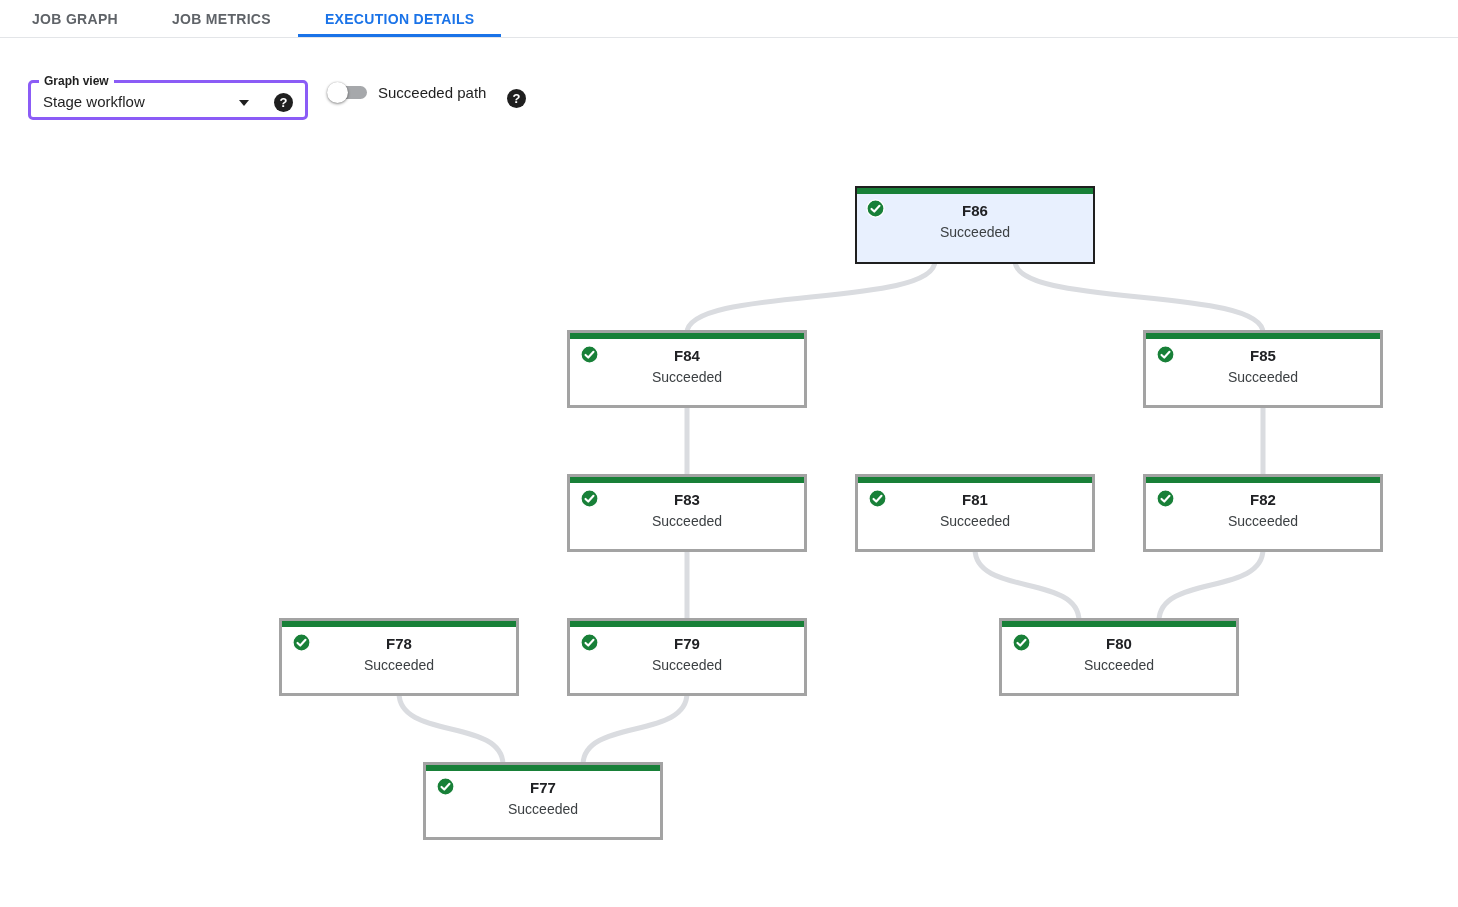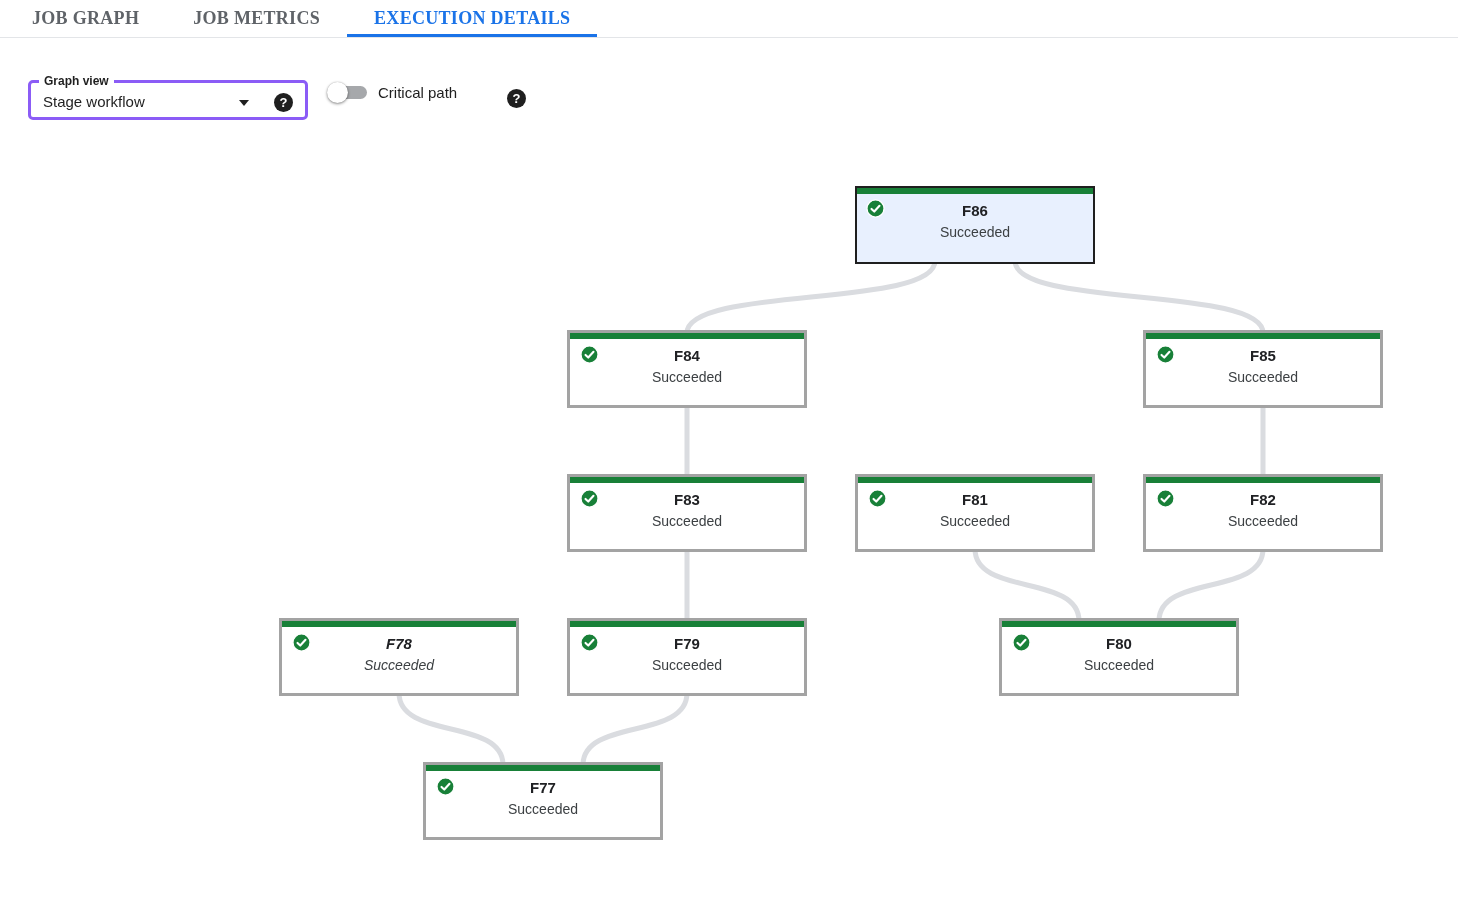--- a/index.html
+++ b/index.html
@@ -18,27 +18,26 @@
     display: flex;
     align-items: stretch;
     height: 38px;
     border-bottom: 1px solid #e3e5e8;
     padding-left: 5px;
   }
   .tab {
     display: flex;
     align-items: center;
     padding: 0 27px;
-    font-size: 18px;
+    font-size: 14px;
     font-weight: 700;
     letter-spacing: 0.3px;
     color: #5f6368;
     cursor: pointer;
     white-space: nowrap;
-    font-family: Liberation Serif, serif;
   }
   .tab.active {
     color: #1a73e8;
     box-shadow: inset 0 -3px 0 0 #1a73e8;
   }
 
   
   .controls { position: absolute; left: 0; top: 38px; width: 100%; height: 100px; }
   .gv-field {
     position: absolute;
@@ -160,21 +159,21 @@
     <span class="gv-label">Graph view</span>
     <span class="gv-value">Stage workflow</span>
     <span class="gv-arrow"></span>
     <span class="help">?</span>
   </div>
 
   <div class="toggle">
     <span class="track"></span>
     <span class="knob"></span>
   </div>
-  <span class="cp-label">Critical path</span>
+  <span class="cp-label">Succeeded path</span>
   <span class="help help2">?</span>
 </div>
 
 <div class="graph" id="graph">
     <svg class="edges" width="1458" height="907">
       <path d="M935,261 C935,308 687,286 687,333" fill="none" stroke="#dadce0" stroke-width="5" stroke-linecap="round"></path>
       <path d="M1015,261 C1015,308 1263,286 1263,333" fill="none" stroke="#dadce0" stroke-width="5" stroke-linecap="round"></path>
       <path d="M687,405 C687,452 687,430 687,477" fill="none" stroke="#dadce0" stroke-width="5" stroke-linecap="round"></path>
       <path d="M1263,405 C1263,452 1263,430 1263,477" fill="none" stroke="#dadce0" stroke-width="5" stroke-linecap="round"></path>
       <path d="M687,549 C687,596 687,574 687,621" fill="none" stroke="#dadce0" stroke-width="5" stroke-linecap="round"></path>
@@ -230,21 +229,21 @@
     </div>
     <div class="node" style="left: 1143px; top: 474px;">
       <div class="node-bar"></div>
       <span class="node-check"><svg width="19" height="19" viewBox="0 0 20 20">
           <circle cx="10" cy="10" r="9" fill="#188038" stroke="#ffffff" stroke-width="1.4"></circle>
           <path d="M5.8 10.4 L8.7 13.2 L14.2 7.1" fill="none" stroke="#ffffff" stroke-width="2.2" stroke-linecap="round" stroke-linejoin="round"></path>
         </svg></span>
       <div class="node-title">F82</div>
       <div class="node-status">Succeeded</div>
     </div>
-    <div class="node" style="left: 279px; top: 618px; font-style: italic;">
+    <div class="node" style="left: 279px; top: 618px;">
       <div class="node-bar"></div>
       <span class="node-check"><svg width="19" height="19" viewBox="0 0 20 20">
           <circle cx="10" cy="10" r="9" fill="#188038" stroke="#ffffff" stroke-width="1.4"></circle>
           <path d="M5.8 10.4 L8.7 13.2 L14.2 7.1" fill="none" stroke="#ffffff" stroke-width="2.2" stroke-linecap="round" stroke-linejoin="round"></path>
         </svg></span>
       <div class="node-title">F78</div>
       <div class="node-status">Succeeded</div>
     </div>
     <div class="node" style="left: 567px; top: 618px;">
       <div class="node-bar"></div>

